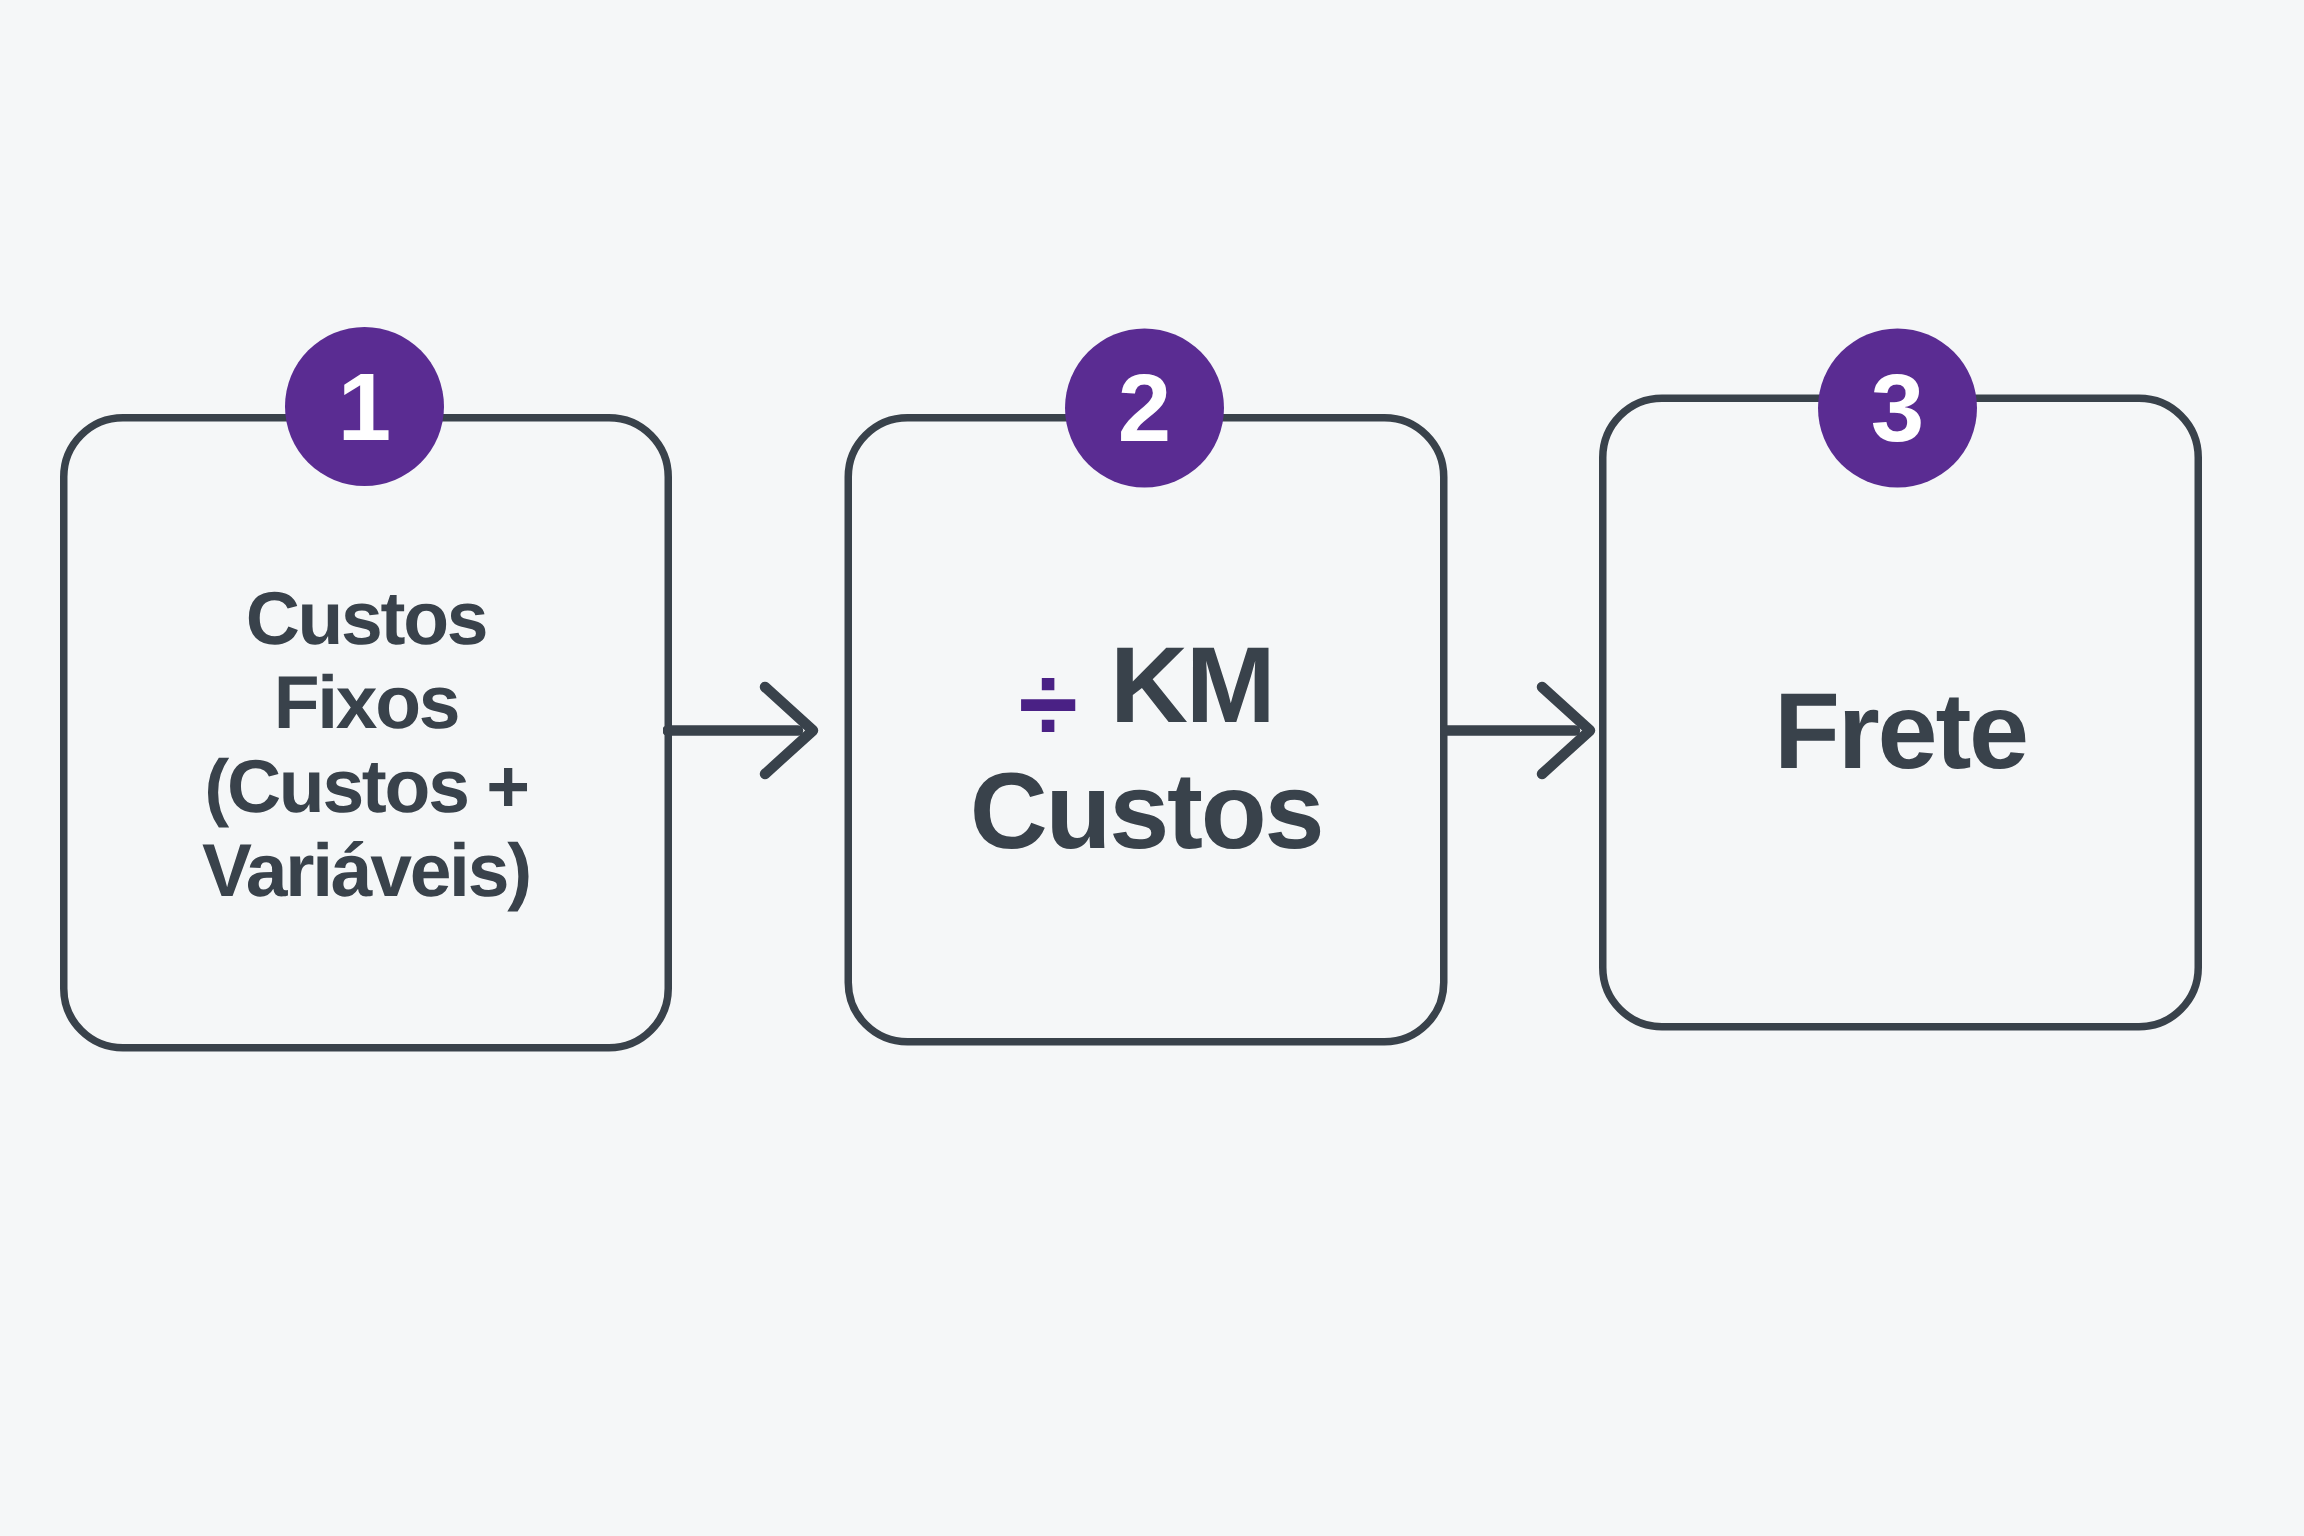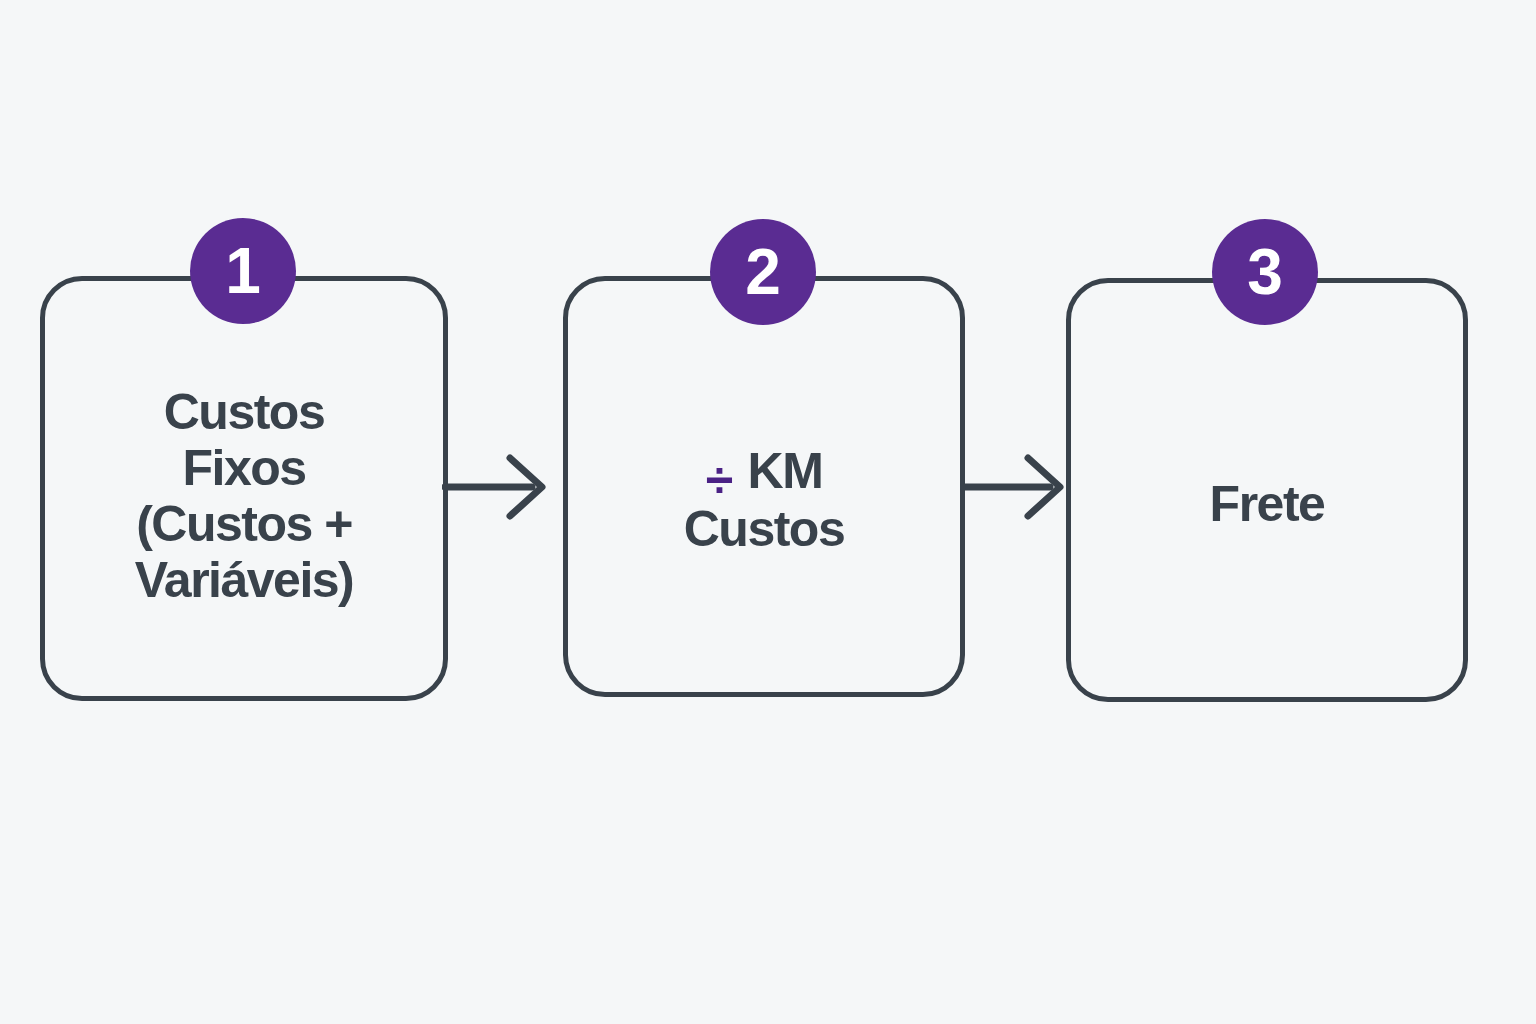--- a/index.html
+++ b/index.html
@@ -25,30 +25,30 @@
     border: 5px solid var(--outline);
     border-radius: 42px;
     background: transparent;
     display: flex;
     align-items: center;
     justify-content: center;
     text-align: center;
   }
   .box1 { left: 40px;   top: 276px; width: 408px; height: 425px; }
   .box2 { left: 563px;  top: 276px; width: 402px; height: 421px; }
-  .box3 { left: 1066px; top: 278px; width: 402px; height: 424px; }
+  .box3 { left: 1066px; top: 263px; width: 402px; height: 424px; }
   .label {
     color: var(--text);
     font-weight: bold;
     line-height: 1.16;
     letter-spacing: -1.5px;
     margin-top: 14px;
   }
   .box1 .label { font-size: 50px; line-height: 1.12; }
-  .box2 .label, .box3 .label { font-size: 50px; margin-top: 27px; }
+  .box2 .label, .box3 .label { font-size: 72px; margin-top: 27px; }
   .line { display: block; white-space: nowrap; }
   .divide {
     color: var(--divide);
     position: relative;
     top: 0.17em;
     margin-right: 0.32em;
     display: inline-block;
   }
   .badge {
     position: absolute;

